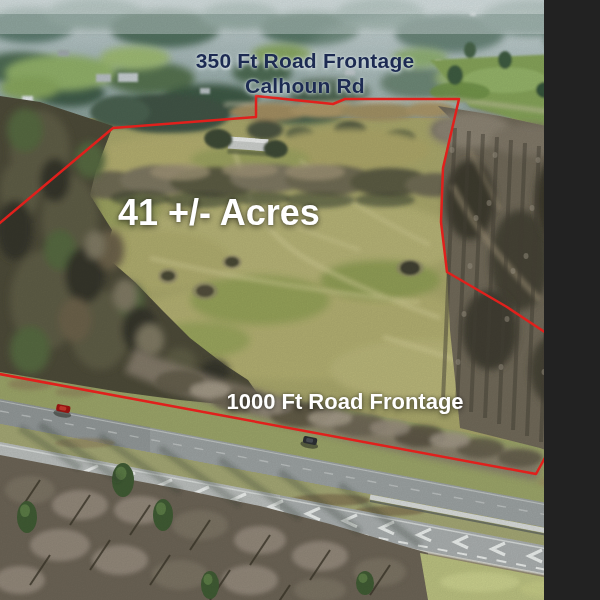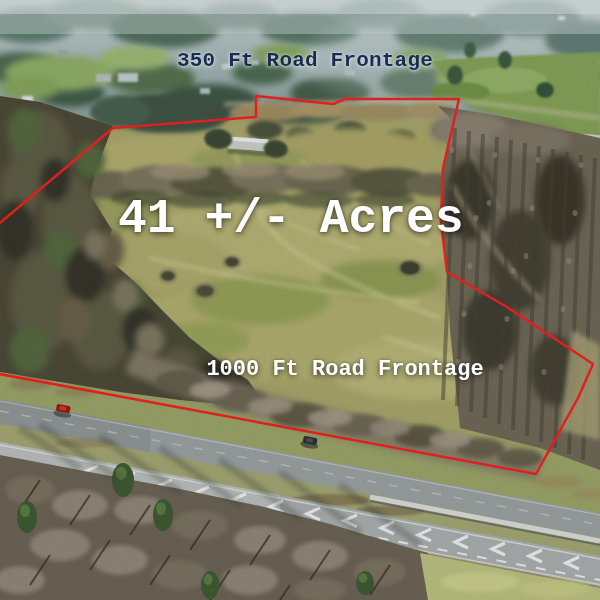--- a/index.html
+++ b/index.html
@@ -2,39 +2,39 @@
 <html style="--navy: #1d2b52; --white-text: #ffffff; --red: #e0201c;"><head>
 <meta charset="utf-8">
 <style>
   :root{
     --navy:#1d2b52;
     --white-text:#ffffff;
     --red:#e0201c;
   }
   html,body{margin:0;padding:0;background:#222;}
   #stage{
-    position:relative;width:600px;height:600px;overflow:hidden;
-    font-family:Liberation Mono, monospace;
+    position:relative;width:544px;height:600px;overflow:hidden;
+    font-family:Liberation Sans, sans-serif;
     background:#a7a56a;
   }
   #stage svg{position:absolute;left:0;top:0;}
   .lbl{position:absolute;font-weight:700;text-align:center;pointer-events:none;}
   #top-label{
     left:150px;top:48px;width:310px;font-size:21px;line-height:25px;
     color:var(--navy);
     text-shadow:0 1px 4px rgba(224,236,240,.85),0 0 2px rgba(224,236,240,.7);
     letter-spacing:.2px;
   }
   #acreage-label{
-    left:118px;top:192px;font-size:48px;color:var(--white-text);
+    left:118px;top:192px;font-size:36px;color:var(--white-text);
     text-shadow:0 2px 6px rgba(0,0,0,.55),0 0 3px rgba(0,0,0,.35);
     letter-spacing:0px;white-space:nowrap;
   }
   #bottom-label{
-    left:190px;top:356px;width:310px;font-size:22px;line-height:27px;
+    left:190px;top:388px;width:310px;font-size:22px;line-height:27px;
     color:var(--white-text);
     text-shadow:0 2px 6px rgba(0,0,0,.55),0 0 3px rgba(0,0,0,.35);
   }
   .boundary{fill:none;stroke:var(--red);stroke-width:2.5;stroke-linejoin:round;}
 </style>
 </head>
 <body>
 
 <div id="stage">
 <svg width="600" height="600" viewBox="0 0 600 600">
@@ -414,18 +414,19 @@
     <rect x="306" y="438.5" width="7" height="4" rx="1.5" fill="#4a4f55"></rect>
   </g>
 
   <rect x="0" y="0" width="600" height="600" filter="url(#grain)" opacity="0.07"></rect>
 
   <polyline class="boundary" points="-6,228 113,128 256,117 256,96 333,104 345,99 459,99 443,168 441,222 447,272 507,307 593,364 578,398 536,474 -6,373"></polyline>
 </svg>
 
 <div class="lbl" id="top-label">
   <div>350 Ft Road Frontage</div>
+  <div>Calhoun Rd</div>
 </div>
 <div class="lbl" id="acreage-label">41 +/- Acres</div>
 <div class="lbl" id="bottom-label">
   <div>1000 Ft Road Frontage</div>
 </div>
 </div>
 
 </body></html>

